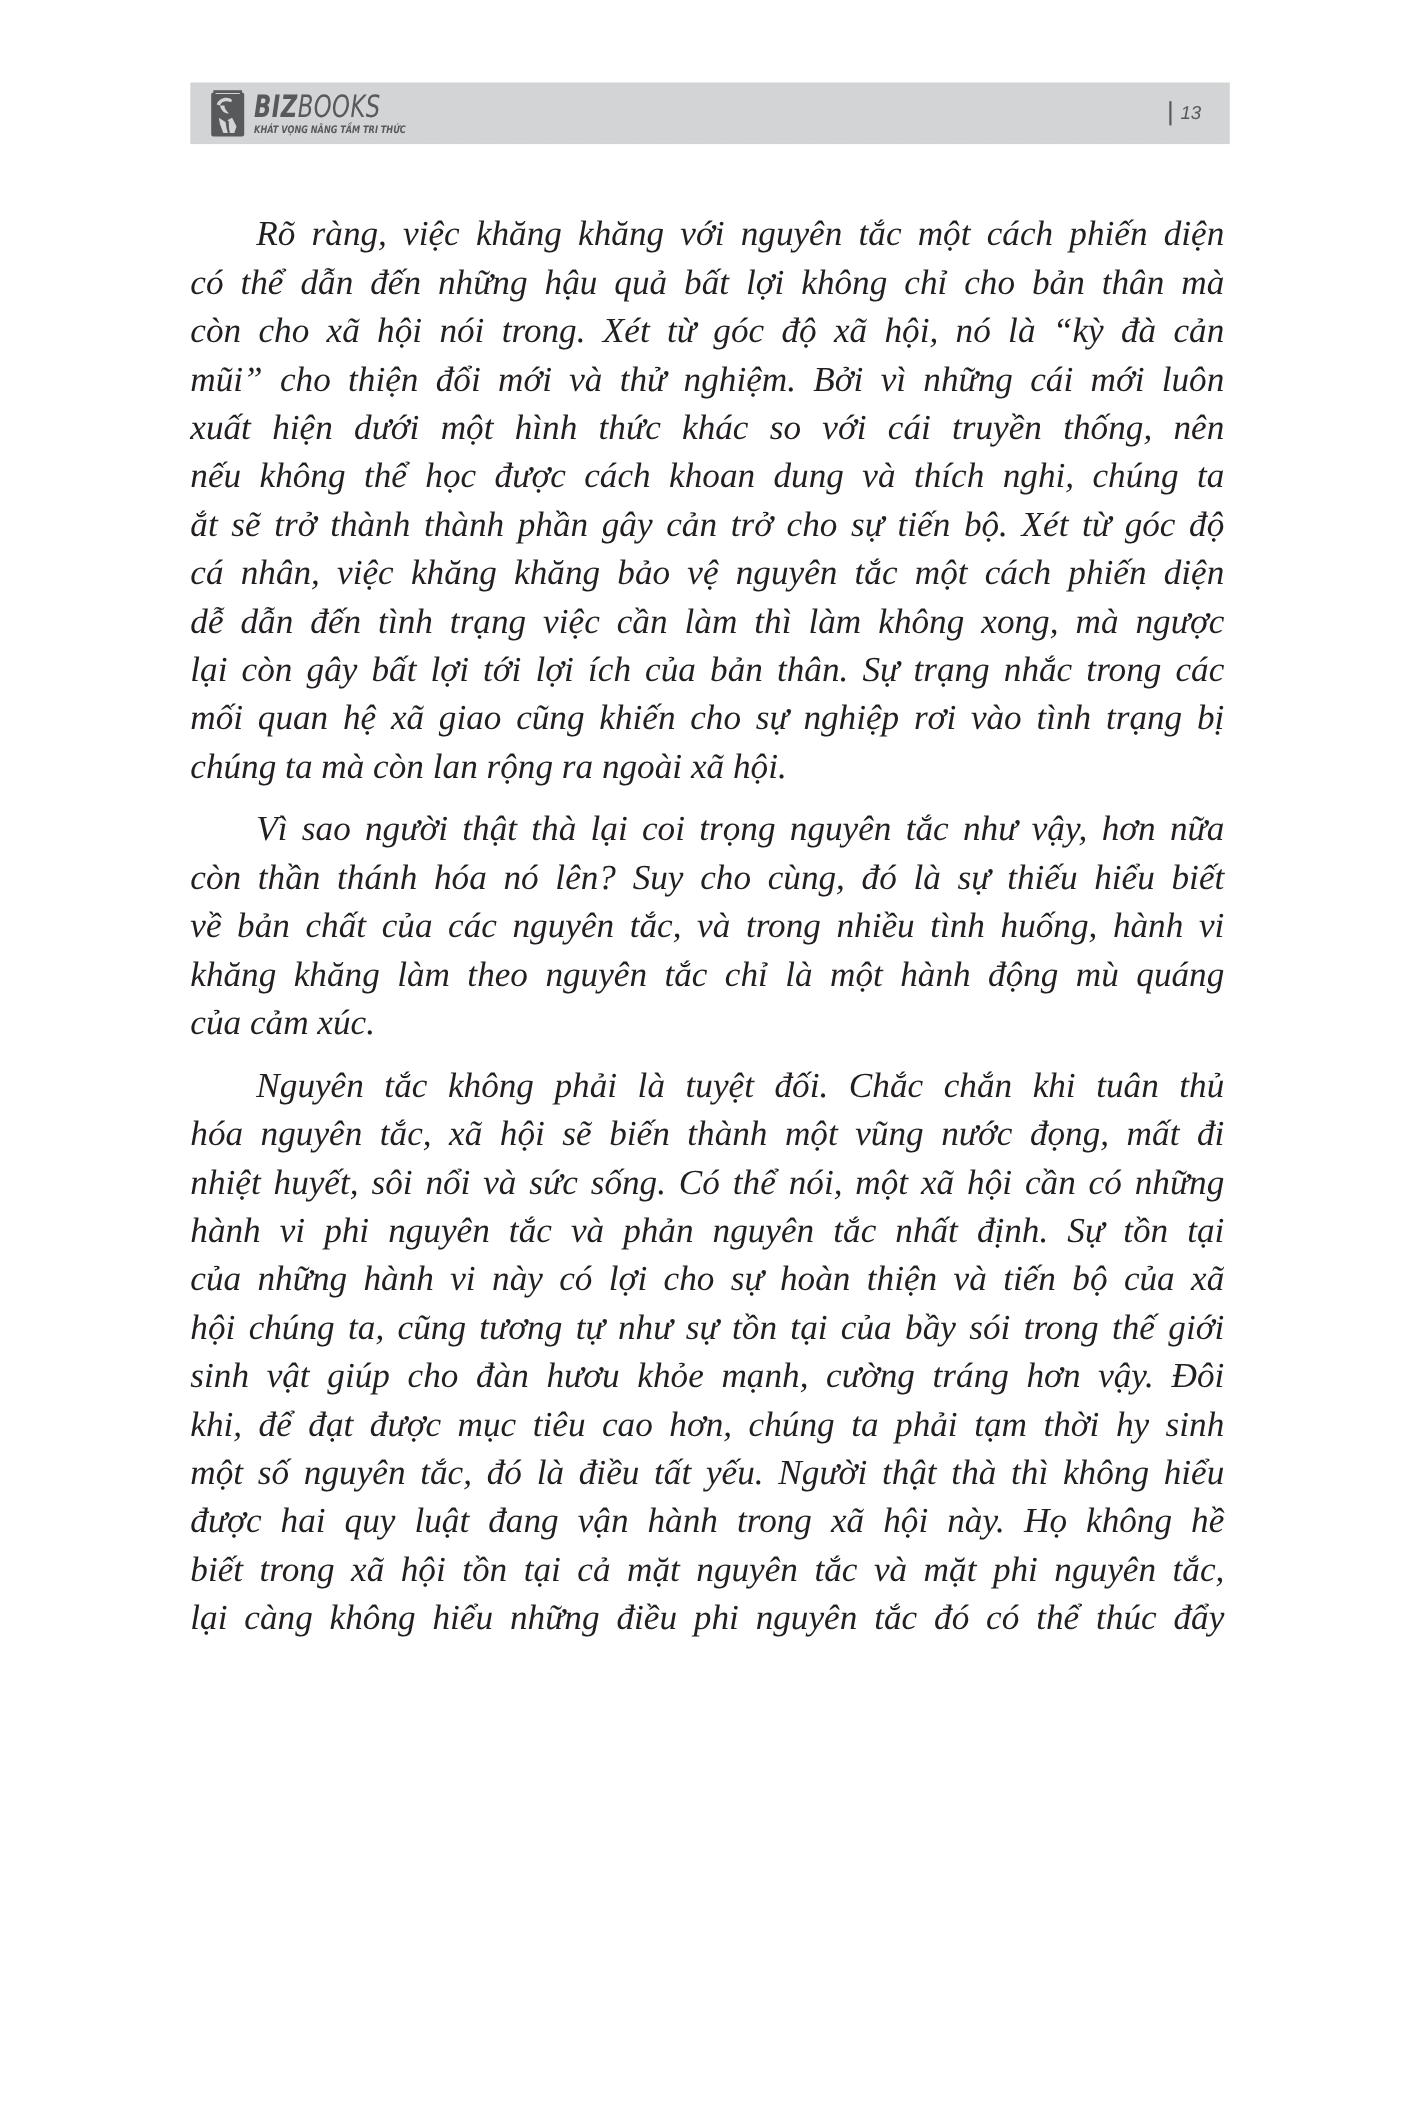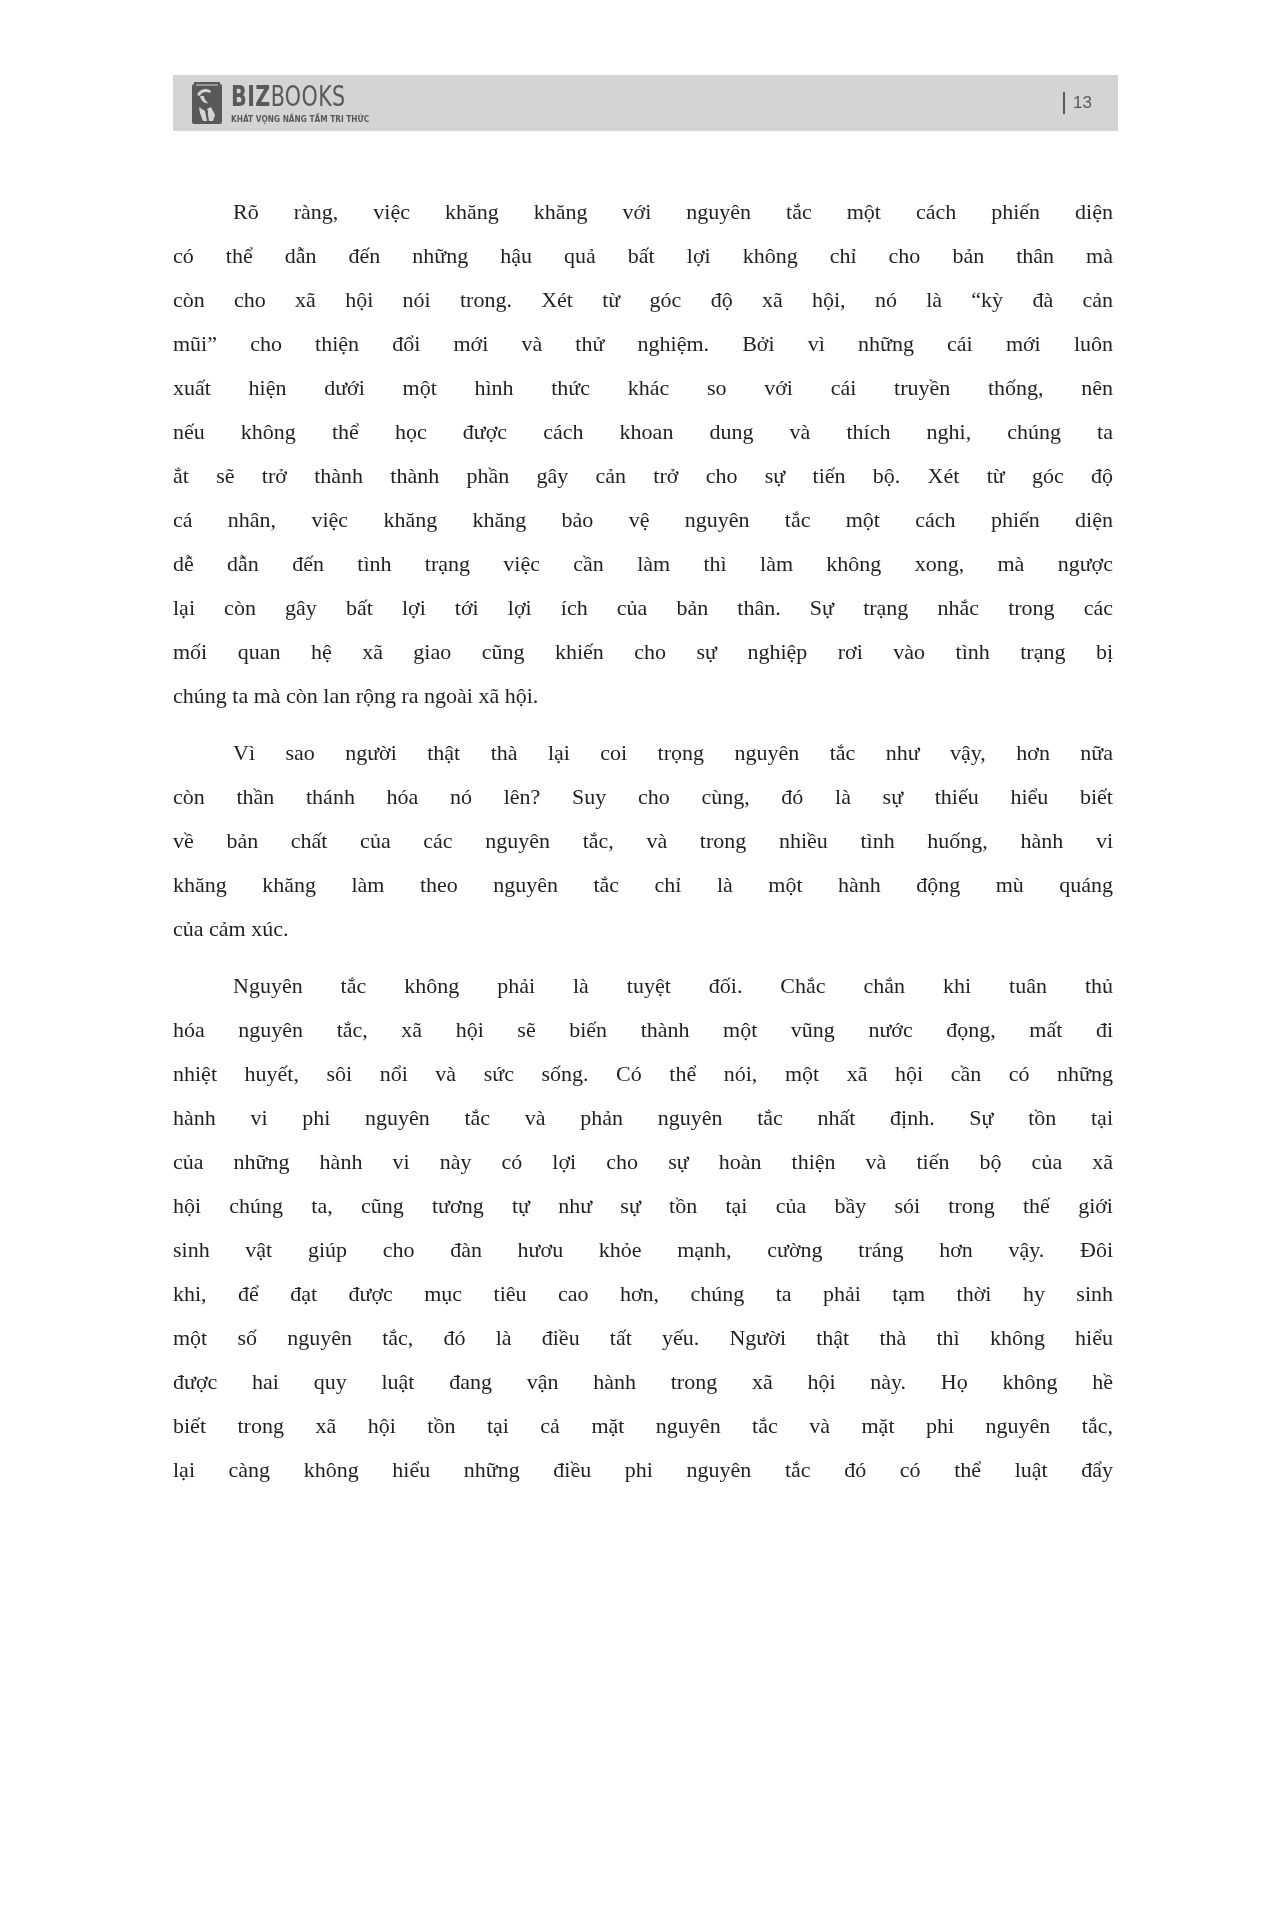--- a/index.html
+++ b/index.html
@@ -13,20 +13,21 @@
       position: relative;
       overflow: hidden;
     }
     .page {
       position: absolute;
       left: 0;
       top: 0;
       width: 1276px;
       height: 1922px;
       background: #ffffff;
+      font-style: italic;
     }
     
     .header-bar {
       position: absolute;
       left: 173px;
       top: 75px;
       width: 945px;
       height: 56px;
       background: #d3d4d6;
     }
@@ -110,21 +111,21 @@
       background: #58595b;
       margin-right: 8px;
     }
     
     .body-text {
       position: absolute;
       left: 173px;
       top: 190px;
       width: 940px;
       font-family: "Liberation Serif", "DejaVu Serif", serif;
-      font-size: 22px;
+      font-size: 32px;
       line-height: 44px;
       color: #231f20;
       text-align: justify;
     }
     .line {
       display: block;
       text-align: justify;
       text-align-last: justify;
       white-space: nowrap;
       height: 44px;
@@ -199,17 +200,17 @@
       <span class="line">hóa nguyên tắc, xã hội sẽ biến thành một vũng nước đọng, mất đi</span>
       <span class="line">nhiệt huyết, sôi nổi và sức sống. Có thể nói, một xã hội cần có những</span>
       <span class="line">hành vi phi nguyên tắc và phản nguyên tắc nhất định. Sự tồn tại</span>
       <span class="line">của những hành vi này có lợi cho sự hoàn thiện và tiến bộ của xã</span>
       <span class="line">hội chúng ta, cũng tương tự như sự tồn tại của bầy sói trong thế giới</span>
       <span class="line">sinh vật giúp cho đàn hươu khỏe mạnh, cường tráng hơn vậy. Đôi</span>
       <span class="line">khi, để đạt được mục tiêu cao hơn, chúng ta phải tạm thời hy sinh</span>
       <span class="line">một số nguyên tắc, đó là điều tất yếu. Người thật thà thì không hiểu</span>
       <span class="line">được hai quy luật đang vận hành trong xã hội này. Họ không hề</span>
       <span class="line">biết trong xã hội tồn tại cả mặt nguyên tắc và mặt phi nguyên tắc,</span>
-      <span class="line">lại càng không hiểu những điều phi nguyên tắc đó có thể luật đẩy</span>
+      <span class="line">lại càng không hiểu những điều phi nguyên tắc đó có thể thúc đẩy</span>
     </div>
 
   </div>
 </div>
 
 </body></html>

